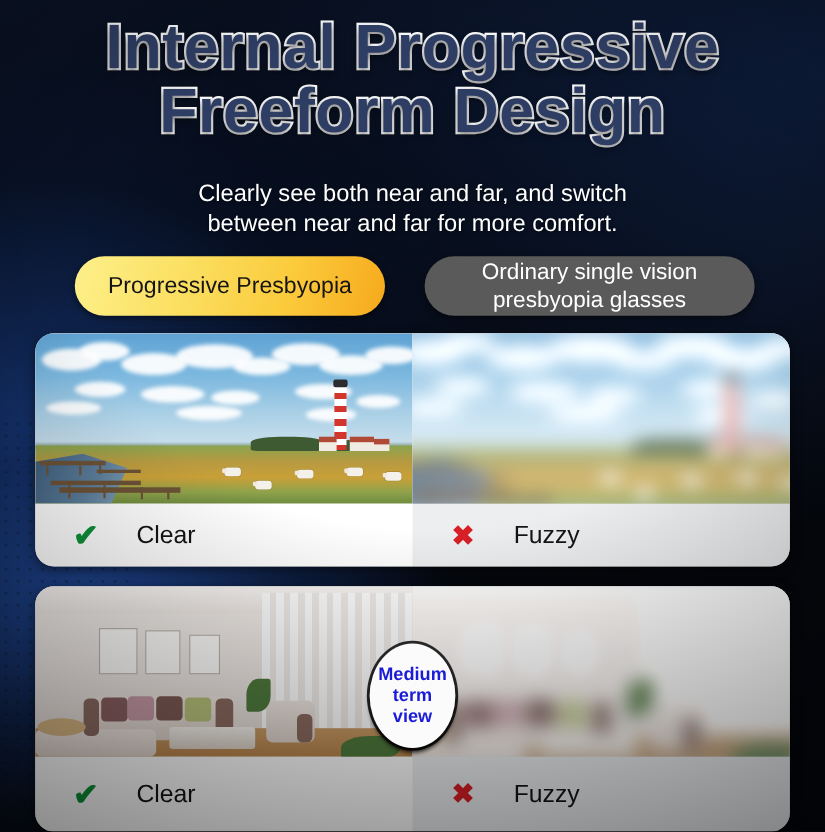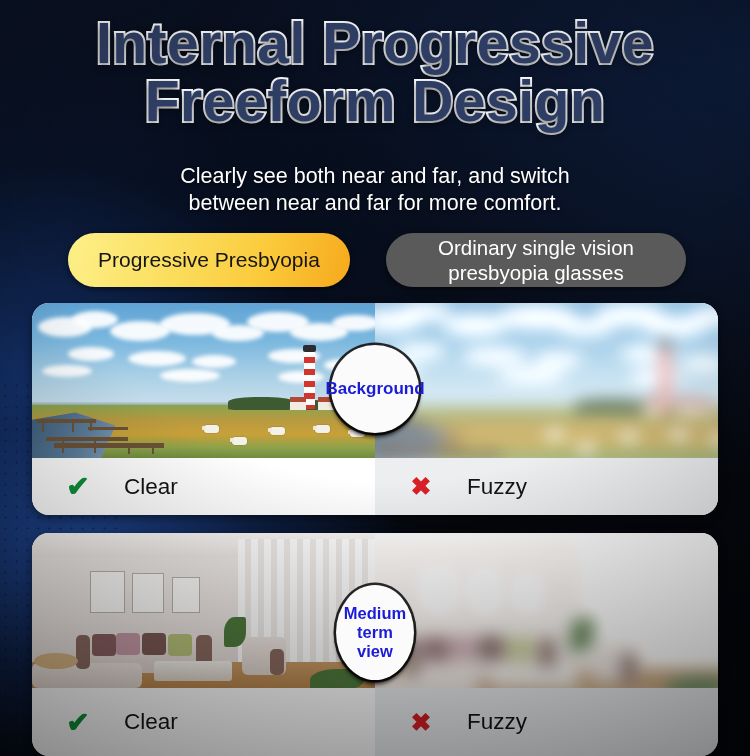--- a/index.html
+++ b/index.html
@@ -272,23 +272,20 @@
         <span class="mark check">✔</span>
         <span class="label-text">Clear</span>
       </div>
       <div class="label-cell bad">
         <span class="mark cross">✖</span>
         <span class="label-text">Fuzzy</span>
       </div>
     </div>
   </div>
 
-  <div class="badge" id="badge1">
-    <span class="btext">Background</span>
-  </div>
 
   <div class="card" id="card2">
     <div class="photo-row">
 
       <div class="photo left" id="sceneC">
           <div style="position: absolute; inset: 0px;">
             <div class="lr-wall"></div>
             <div class="lr-ceil"></div>
             <div class="lr-window"></div>
             <div class="lr-curtain"></div>

